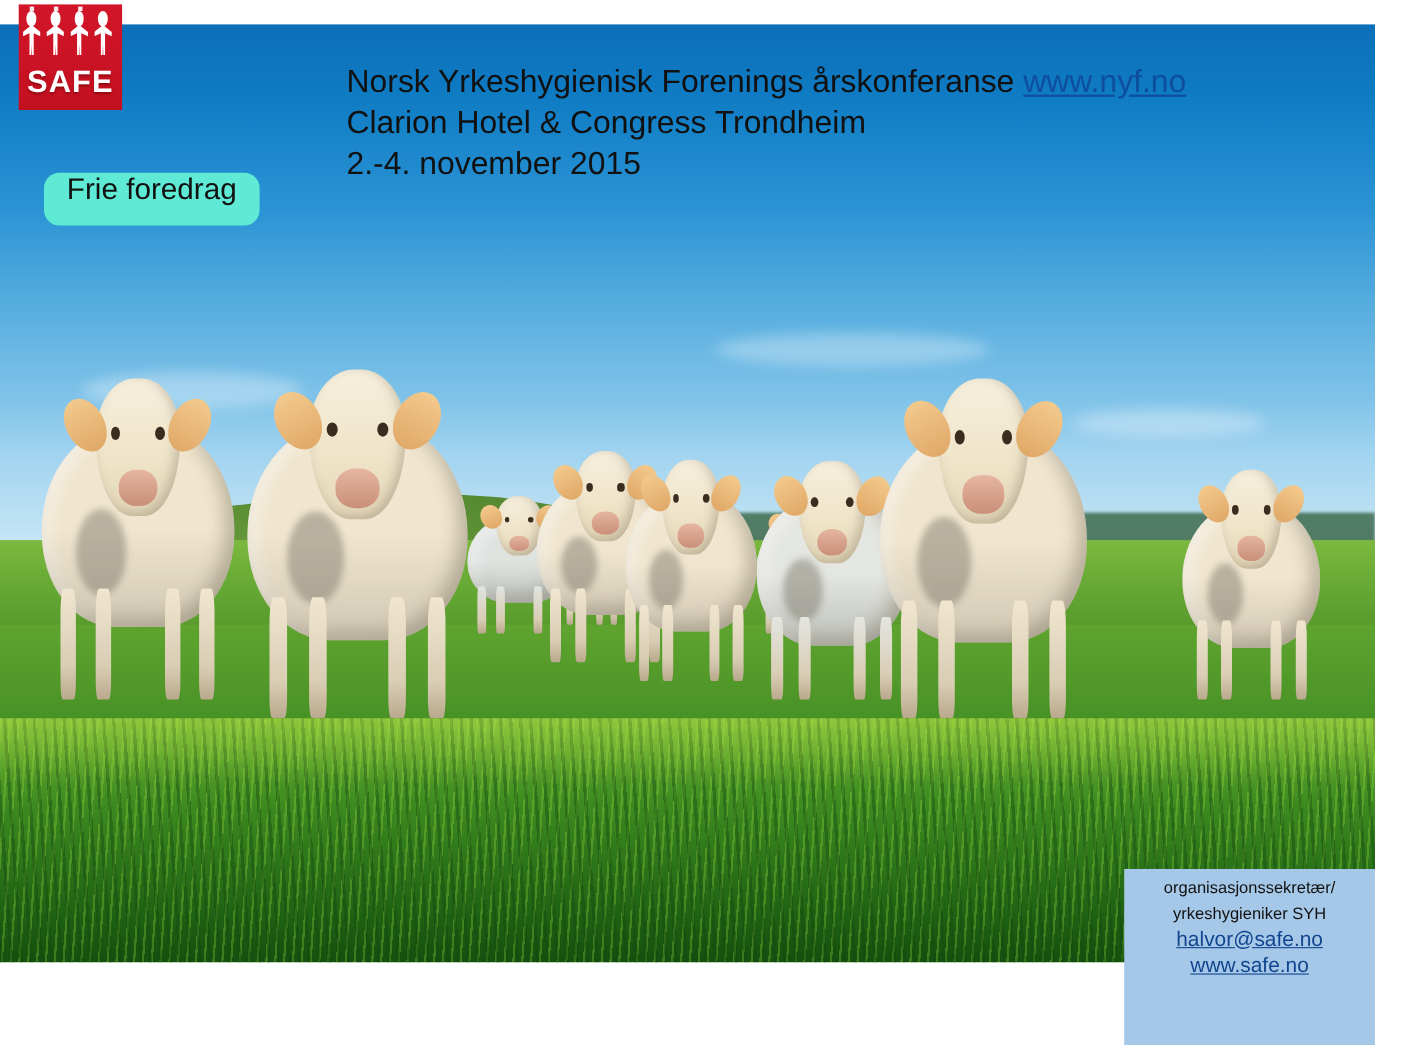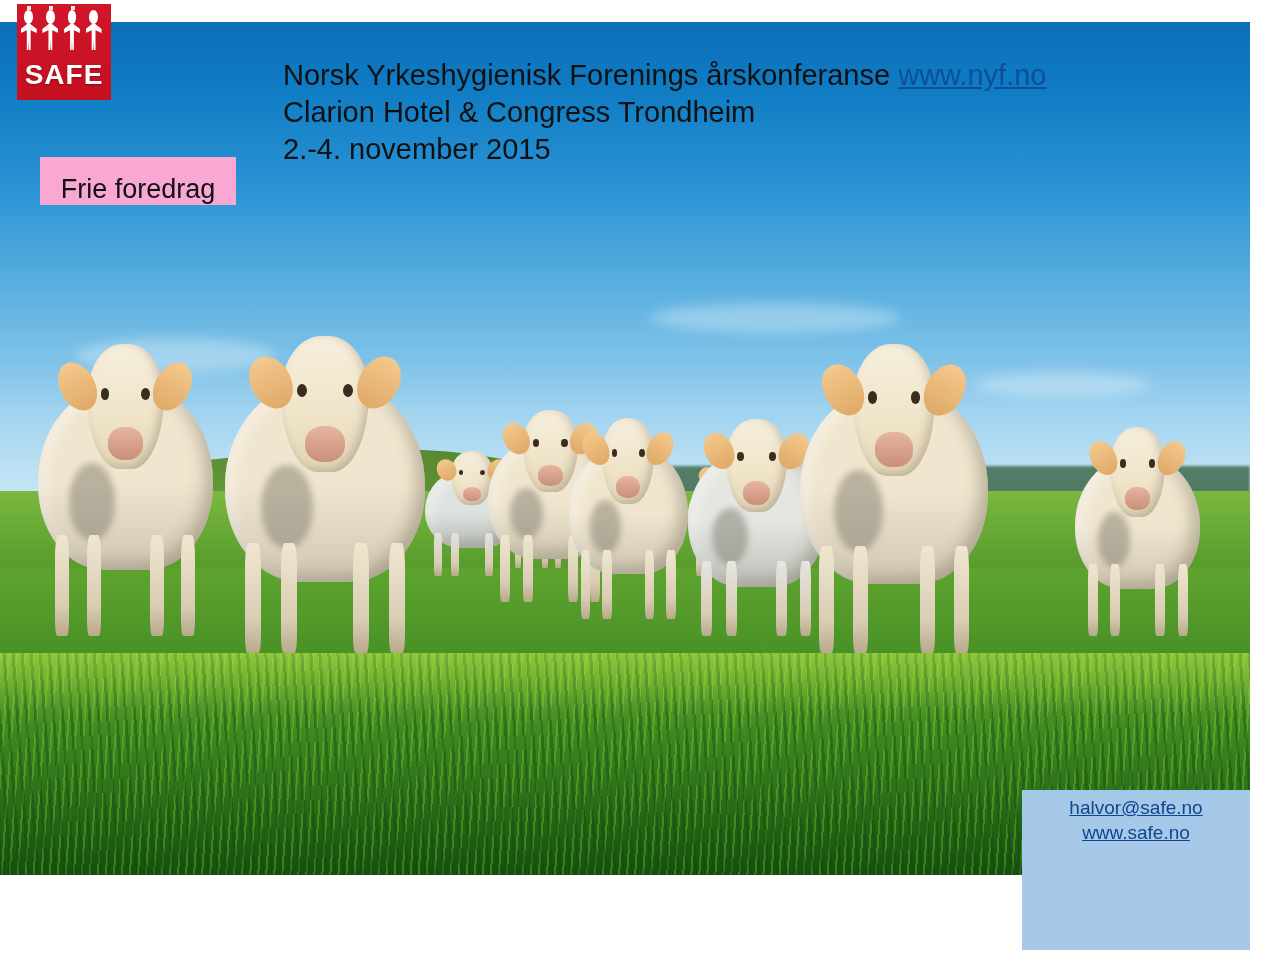--- a/index.html
+++ b/index.html
@@ -264,38 +264,39 @@
     text-shadow: 0 1px 2px rgba(90,0,0,0.5);
   }
 
   
   #frie-foredrag {
     position: absolute;
     left: 40px;
     top: 157px;
     width: 196px;
     height: 48px;
-    background: #f9a8d4;
+    background: #5eead4;
     display: flex;
-    align-items: flex-end;
+    align-items: flex-start;
     justify-content: center;
     font-size: 27px;
     color: #111111;
+    border-radius: 14px;
   }
 
   #conference-block {
     position: absolute;
     left: 283px;
     top: 57px;
     font-size: 29px;
     line-height: 1.28;
     color: #111111;
     white-space: nowrap;
   }
-  #conference-block .line { display: block; }
+  #conference-block .line { display: block; margin-left: 32px; }
   #conference-block a.link {
     color: #0f4e9c;
     text-decoration: underline;
   }
 
   #title-block {
     position: absolute;
     left: 180px;
     top: 186px;
     width: 790px;
@@ -538,17 +539,19 @@
   </div>
 
   <div id="conference-block">
     <span class="line"><span>Norsk Yrkeshygienisk Forenings årskonferanse </span><a class="link" href="#">www.nyf.no</a></span>
     <span class="line">Clarion Hotel &amp; Congress Trondheim</span>
     <span class="line">2.-4. november 2015</span>
   </div>
 
 
   <div id="contact-box">
+    <span class="role">organisasjonssekretær/</span>
+    <span class="role">yrkeshygieniker SYH</span>
     <a class="clink" href="#">halvor@safe.no</a>
     <a class="clink" href="#">www.safe.no</a>
   </div>
 
 </div>
 
 </body></html>

